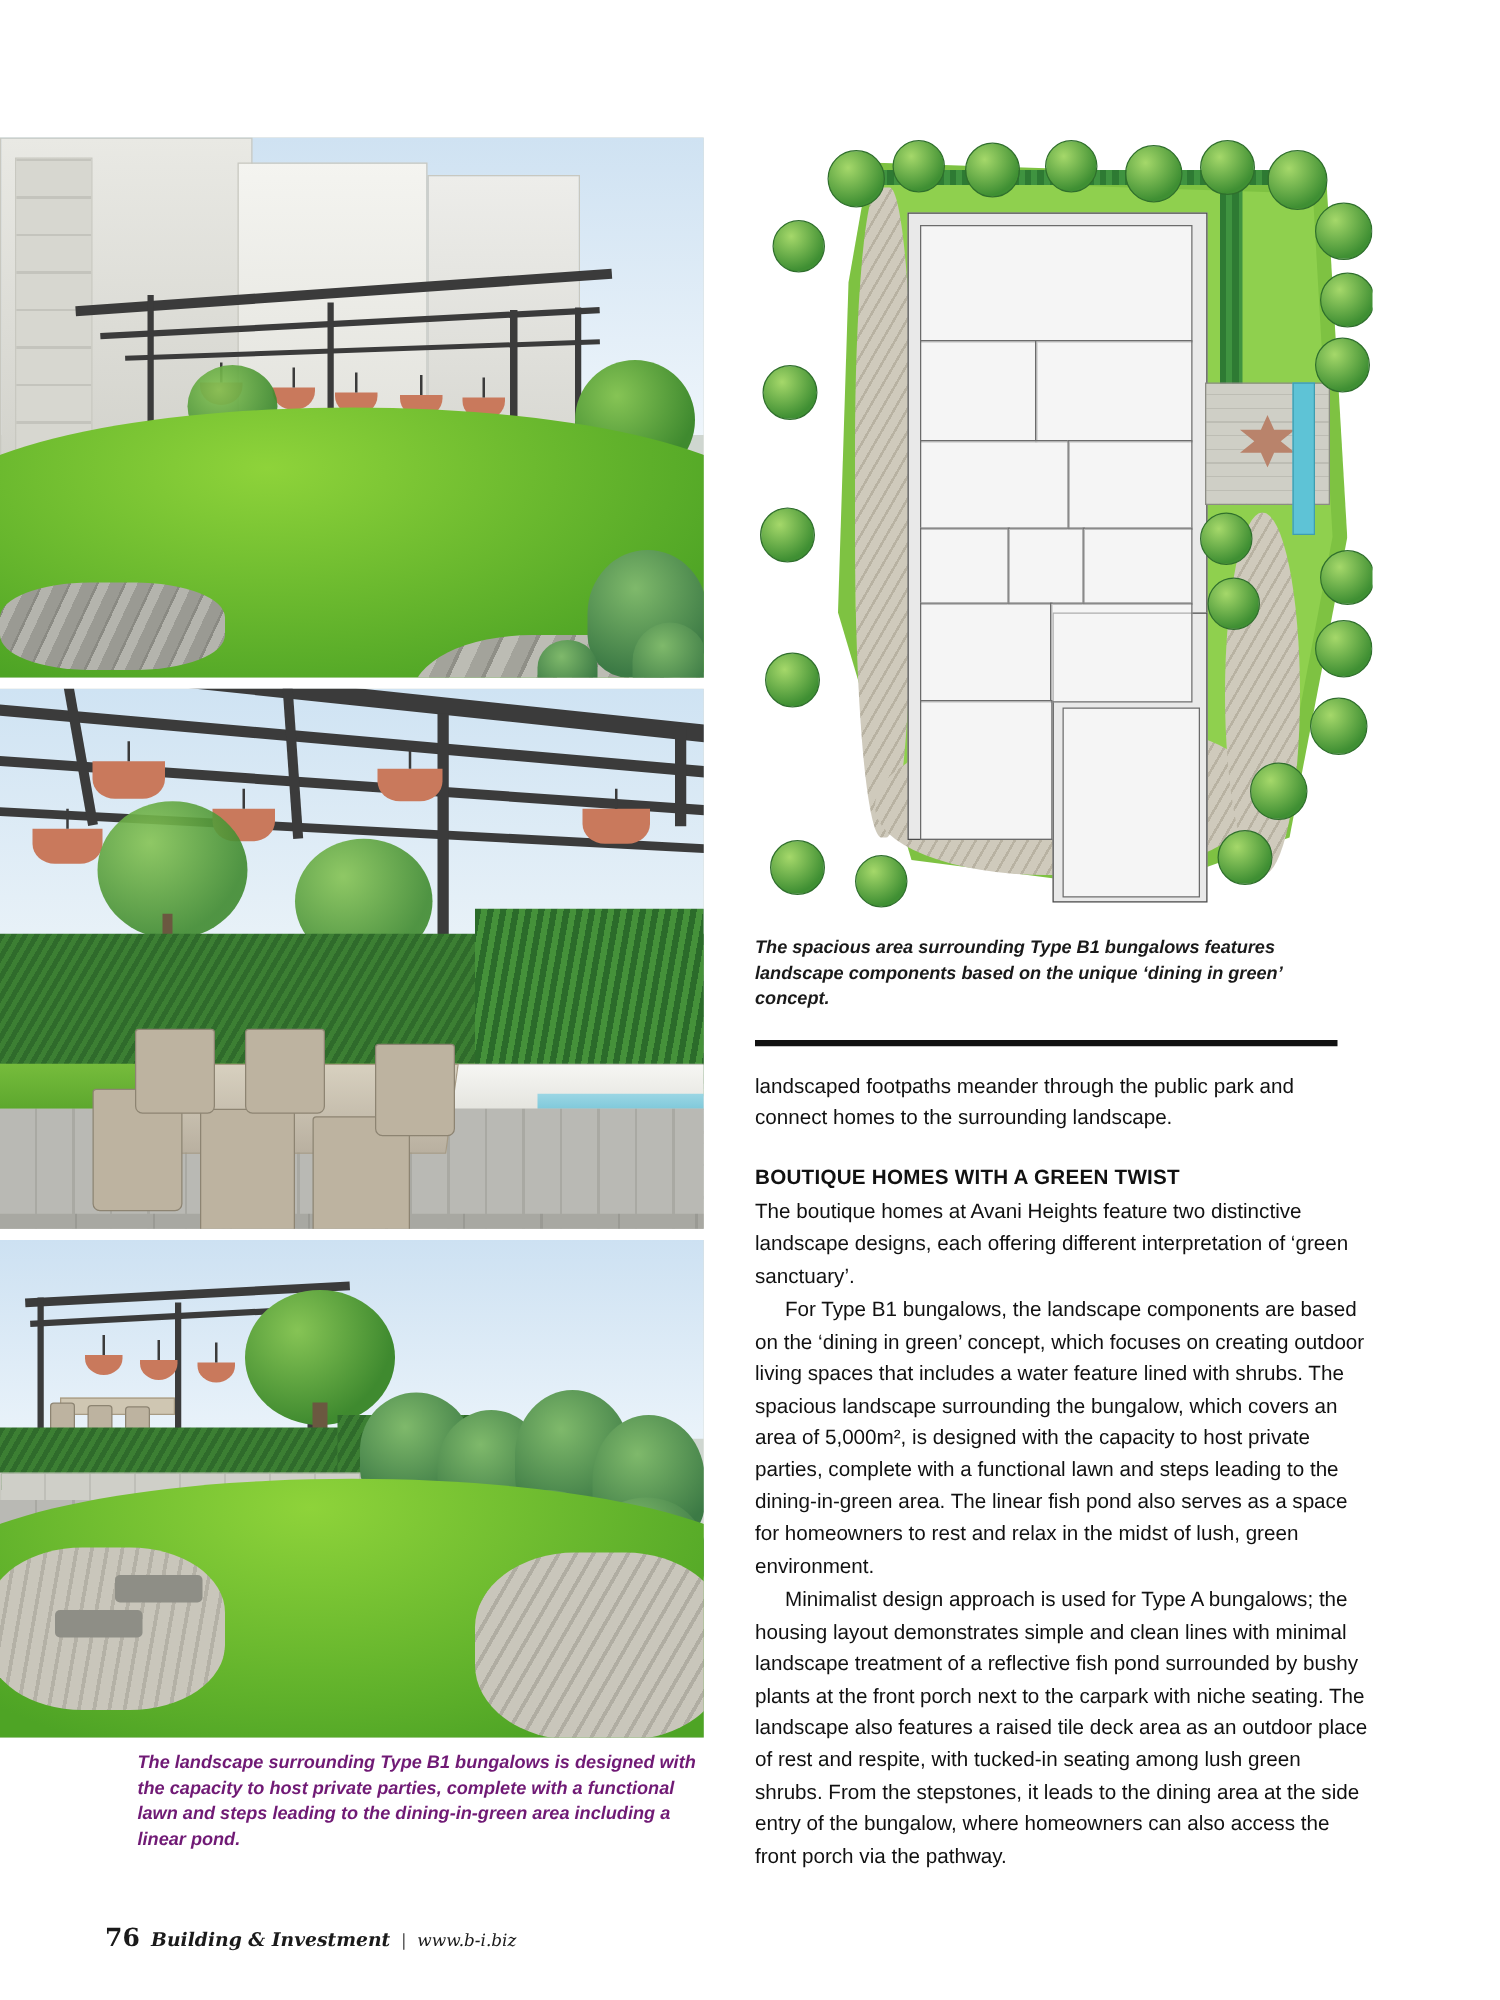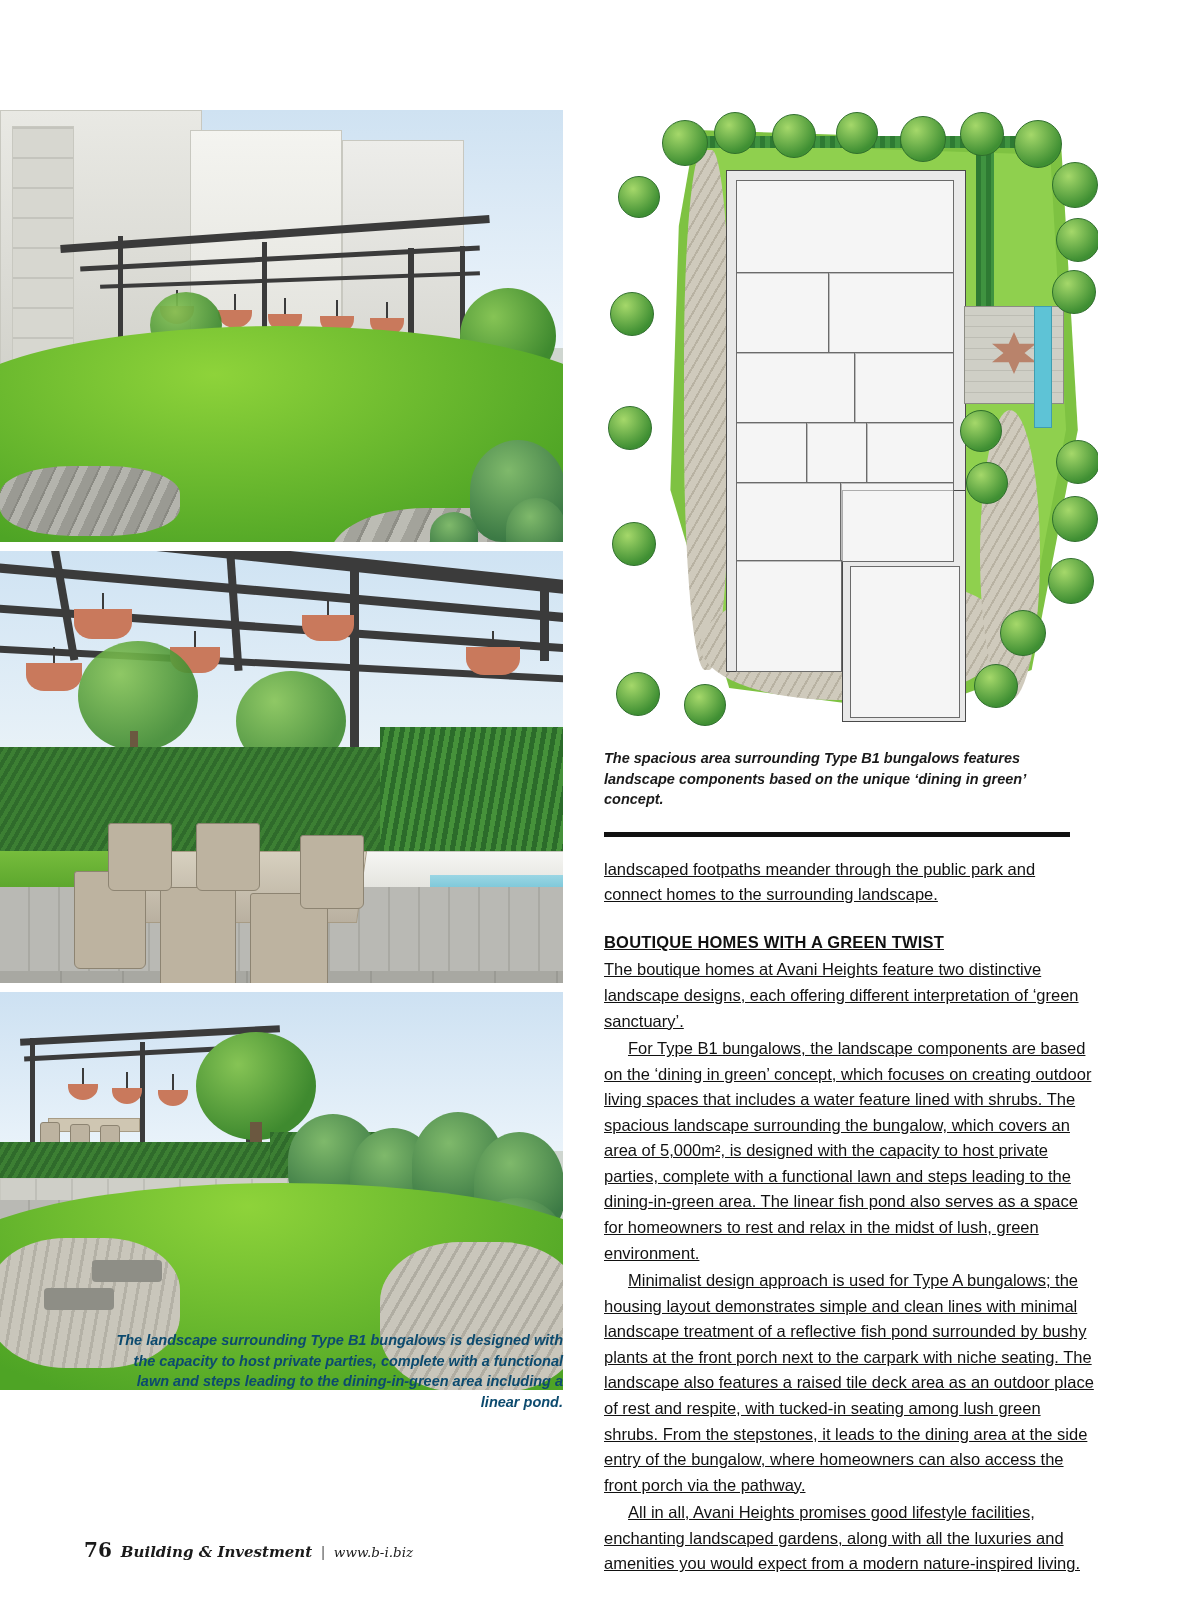--- a/index.html
+++ b/index.html
@@ -123,28 +123,28 @@
     position: absolute;
     background: #bdb3a0;
     border: 1px solid #8d8472;
     border-radius: 3px 3px 6px 6px;
   }
 
   
   .caption-left {
     position: absolute;
     left: 110px;
-    top: 1330px;
+    top: 1400px;
     width: 453px;
-    text-align: right;
+    text-align: left;
     font-size: 14.5px;
     line-height: 1.42;
     font-style: italic;
     font-weight: 700;
-    color: #0c4a6e;
+    color: #701a75;
   }
 
   
   .footer {
     position: absolute;
     left: 84px;
     bottom: 38px;
     display: flex;
     align-items: baseline;
     gap: 9px;
@@ -277,21 +277,21 @@
     background: #111;
   }
 
   .body-text {
     margin-top: 20px;
     width: 492px;
     font-size: 16.5px;
     line-height: 1.55;
     color: #111;
   }
-  .body-text p { margin: 0 0 0px 0; text-decoration: underline; }
+  .body-text p { margin: 0 0 0px 0; }
   .body-text p.indent { text-indent: 24px; }
   .body-text p + p { margin-top: 2px; }
   .subhead {
     font-weight: 700;
     font-size: 16.5px;
     letter-spacing: 0.2px;
     margin-top: 22px !important;
     margin-bottom: 2px !important;
   }
 </style>
@@ -512,17 +512,16 @@
     <div class="caption-right">The spacious area surrounding Type B1 bungalows features landscape components based on the unique ‘dining in green’ concept.</div>
 
     <div class="rule"></div>
 
     <div class="body-text">
       <p>landscaped footpaths meander through the public park and connect homes to the surrounding landscape.</p>
       <p class="subhead">BOUTIQUE HOMES WITH A GREEN TWIST</p>
       <p>The boutique homes at Avani Heights feature two distinctive landscape designs, each offering different interpretation of ‘green sanctuary’.</p>
       <p class="indent">For Type B1 bungalows, the landscape components are based on the ‘dining in green’ concept, which focuses on creating outdoor living spaces that includes a water feature lined with shrubs. The spacious landscape surrounding the bungalow, which covers an area of 5,000m², is designed with the capacity to host private parties, complete with a functional lawn and steps leading to the dining-in-green area. The linear fish pond also serves as a space for homeowners to rest and relax in the midst of lush, green environment.</p>
       <p class="indent">Minimalist design approach is used for Type A bungalows; the housing layout demonstrates simple and clean lines with minimal landscape treatment of a reflective fish pond surrounded by bushy plants at the front porch next to the carpark with niche seating. The landscape also features a raised tile deck area as an outdoor place of rest and respite, with tucked-in seating among lush green shrubs.  From the stepstones, it leads to the dining area at the side entry of the bungalow, where homeowners can also access the front porch via the pathway.</p>
-      <p class="indent">All in all, Avani Heights promises good lifestyle facilities, enchanting landscaped gardens, along with all the luxuries and amenities you would expect from a modern nature-inspired living.</p>
     </div>
 
   </div>
 </div>
 
 </body></html>

